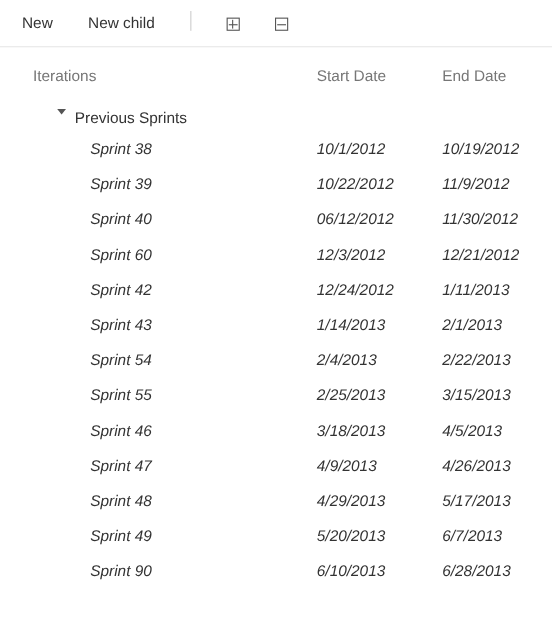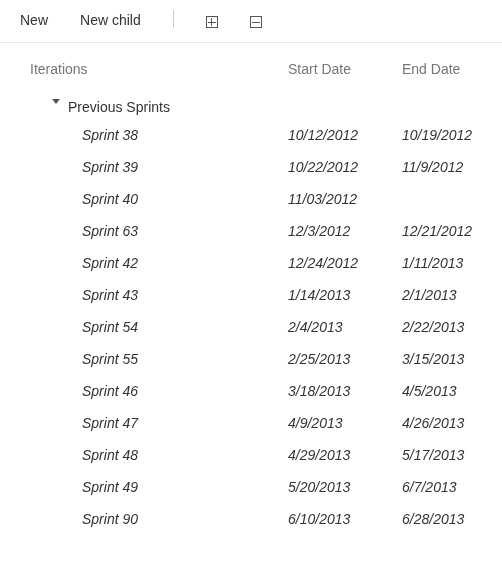--- a/index.html
+++ b/index.html
@@ -106,34 +106,35 @@
   </div>
 
   <div class="group-row">
     <span class="chevron"></span>
     <span>Previous Sprints</span>
   </div>
 
   <div id="rows-container">
       <div class="row">
         <div class="name">Sprint 38</div>
-        <div class="start">10/12/2012</div>
+        <div class="start">10/1/2012</div>
         <div class="end">10/19/2012</div>
       </div>
       <div class="row">
         <div class="name">Sprint 39</div>
         <div class="start">10/22/2012</div>
         <div class="end">11/9/2012</div>
       </div>
       <div class="row">
         <div class="name">Sprint 40</div>
-        <div class="start">11/03/2012</div>
+        <div class="start">06/12/2012</div>
+        <div class="end">11/30/2012</div>
       </div>
       <div class="row">
-        <div class="name">Sprint 63</div>
+        <div class="name">Sprint 60</div>
         <div class="start">12/3/2012</div>
         <div class="end">12/21/2012</div>
       </div>
       <div class="row">
         <div class="name">Sprint 42</div>
         <div class="start">12/24/2012</div>
         <div class="end">1/11/2013</div>
       </div>
       <div class="row">
         <div class="name">Sprint 43</div>

